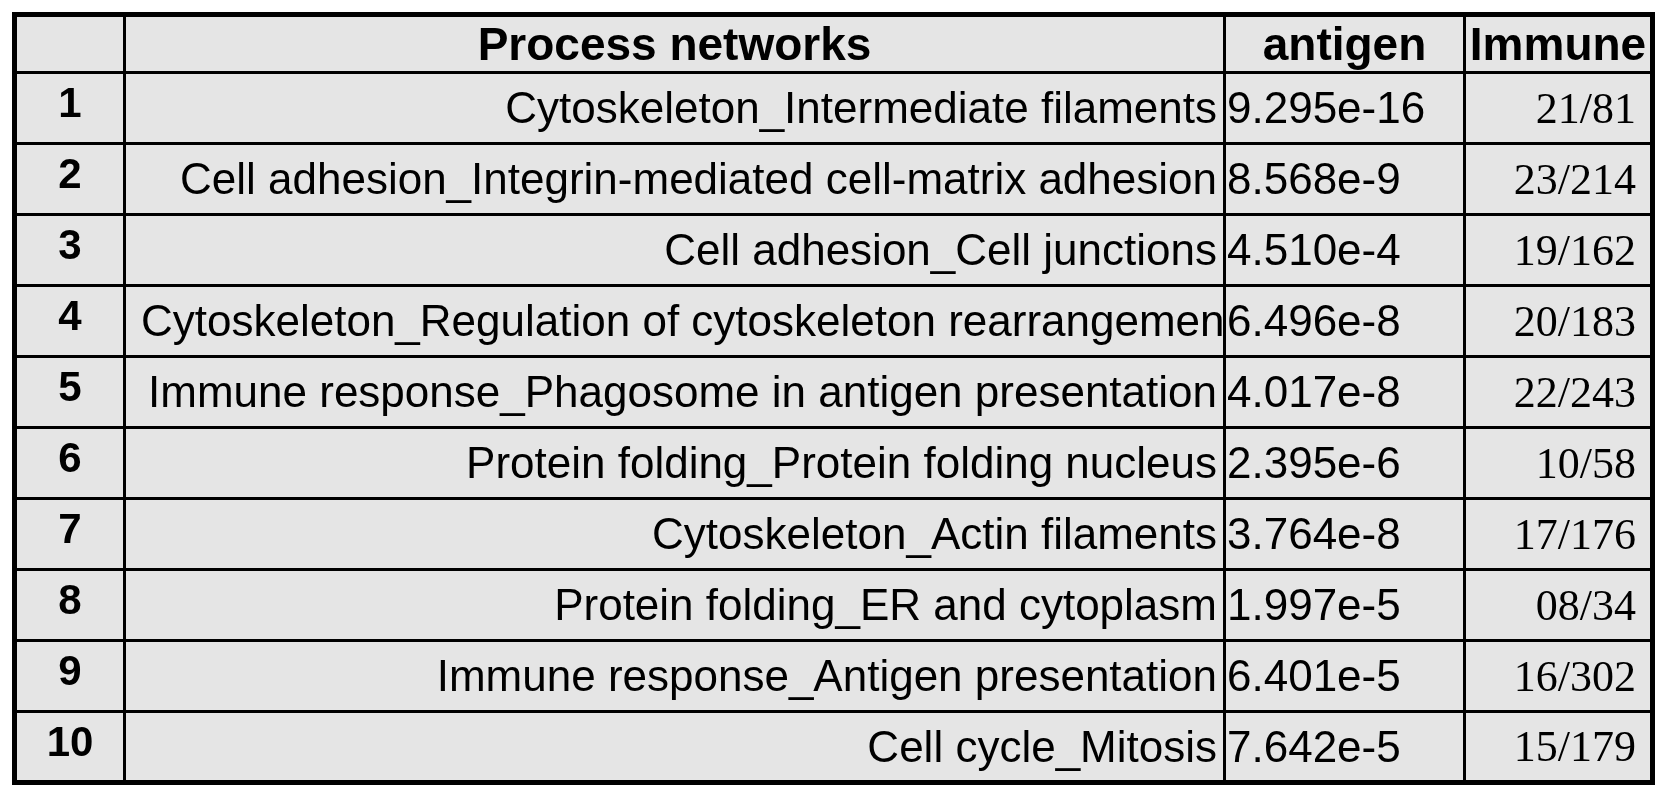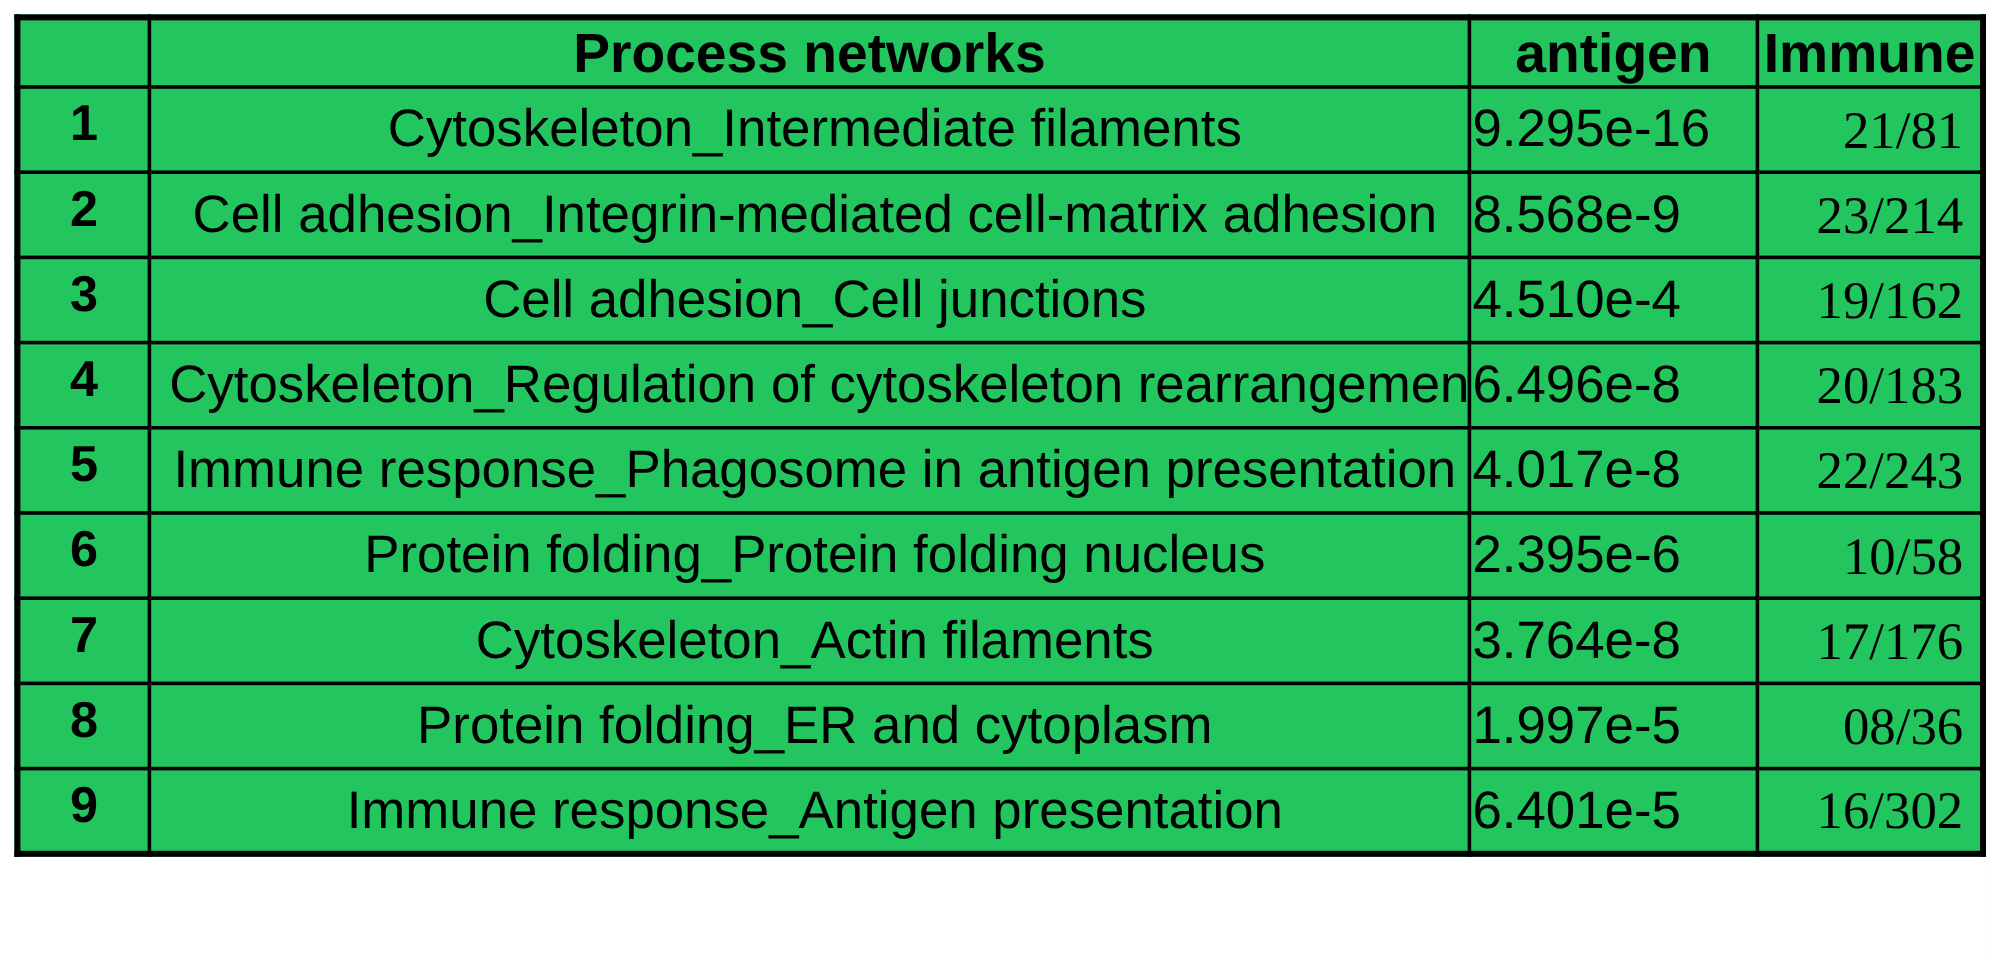--- a/index.html
+++ b/index.html
@@ -14,21 +14,21 @@
   .table-wrap {
     position: absolute;
     left: 12px;
     top: 12px;
   }
   table.results {
     border-collapse: collapse;
     table-layout: fixed;
     width: 1638px;
     height: 624px;
-    background: #22c55e;
+    background: #e5e5e5;
     border: 5px solid #000000;
   }
   table.results th,
   table.results td {
     border: 3px solid #000000;
     overflow: hidden;
     white-space: nowrap;
   }
   tr.header-row { height: 58px; }
   tr.body-row   { height: 71px; }
@@ -43,21 +43,21 @@
   td { font-size: 44px; }
 
   td.rank {
     font-weight: bold;
     font-size: 42px;
     text-align: center;
     vertical-align: top;
     padding-top: 5px;
   }
   td.process {
-    text-align: center;
+    text-align: right;
     vertical-align: middle;
     padding-left: 15px;
     padding-right: 6px;
     margin-top: 40px;
   }
   td.pvalue {
     text-align: left;
     vertical-align: middle;
     padding-right: 20px;
   }
@@ -127,23 +127,29 @@
       <tr class="body-row">
         <td class="rank">7</td>
         <td class="process">Cytoskeleton_Actin filaments</td>
         <td class="pvalue">3.764e-8</td>
         <td class="ratio">17/176</td>
       </tr>
       <tr class="body-row">
         <td class="rank">8</td>
         <td class="process">Protein folding_ER and cytoplasm</td>
         <td class="pvalue">1.997e-5</td>
-        <td class="ratio">08/36</td>
+        <td class="ratio">08/34</td>
       </tr>
       <tr class="body-row">
         <td class="rank">9</td>
         <td class="process">Immune response_Antigen presentation</td>
         <td class="pvalue">6.401e-5</td>
         <td class="ratio">16/302</td>
       </tr>
+      <tr class="body-row">
+        <td class="rank">10</td>
+        <td class="process">Cell cycle_Mitosis</td>
+        <td class="pvalue">7.642e-5</td>
+        <td class="ratio">15/179</td>
+      </tr>
     </tbody>
   </table>
 </div>
 
 </body></html>

